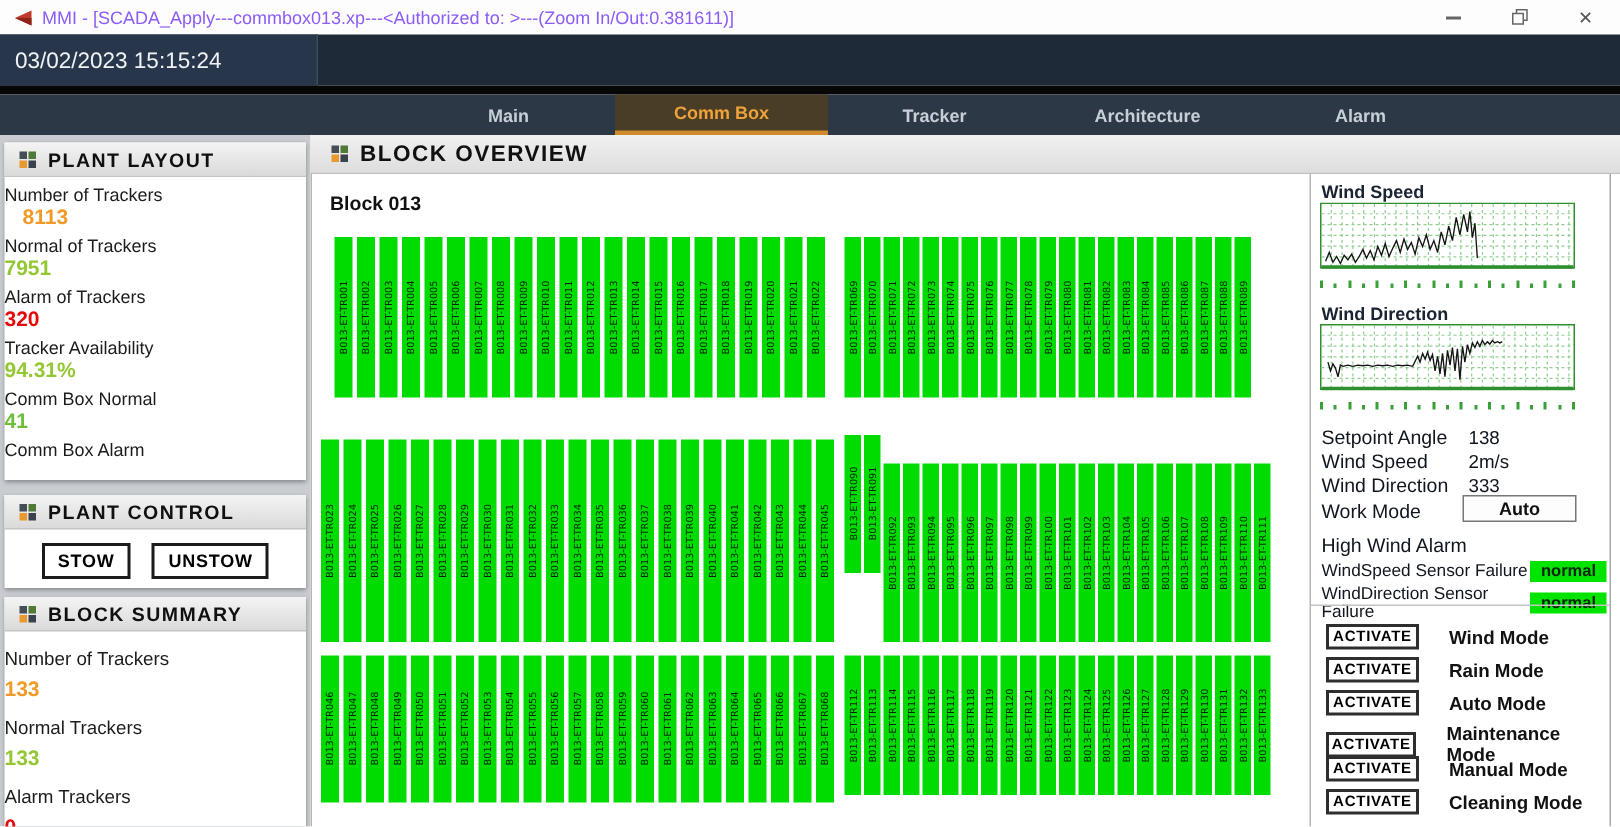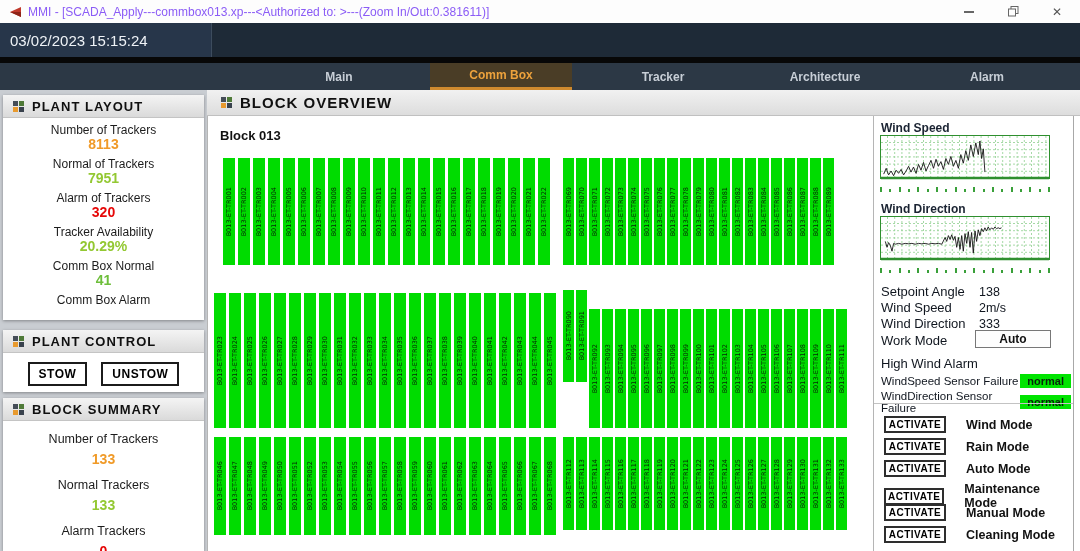--- a/index.html
+++ b/index.html
@@ -19,42 +19,42 @@
 
   
   #timebar { position:absolute; top:23px; left:0; width:1080px; height:34px; background:#1e2a37; }
   #timebox { width:212px; height:34px; background:#27364a; border-right:1px solid #3d4c5e;
     display:flex; align-items:center; padding-left:10px; color:#eef2f6; font-size:15px; }
 
   #blackstrip { position:absolute; top:57px; left:0; width:1080px; height:6px; background:#070707; }
 
   
   #navbar { position:absolute; top:63px; left:0; width:1080px; height:27px; background:#2c3845;
-    display:flex; align-items:stretch; padding-left:268px;gap:20px; }
+    display:flex; align-items:stretch; padding-left:268px; }
   .tab { width:142px; display:flex; align-items:center; justify-content:center;
     font-size:12px; font-weight:bold; color:#c7ced6; cursor:pointer; }
   .tab.active { background:#4a3d26; color:#eda23c; border-bottom:3px solid #cf8a2e; }
 
   
   #content { position:absolute; top:90px; left:0; width:1080px; height:461px; background:#fff; }
   #sidebar { position:absolute; top:0; left:0; width:207px; height:461px; background:#c9cdd2; }
   .panel { position:absolute; left:3px; width:201px; background:#fff; box-shadow:0 1px 3px rgba(0,0,0,.35); }
   .panel-header { height:23px; background:linear-gradient(#f4f4f4,#dadada); border-bottom:1px solid #c4c4c4;
     display:flex; align-items:center; padding-left:10px; }
   .panel-title { font-size:13px; font-weight:bold; letter-spacing:1px; color:#101010; margin-left:8px;text-align:right; }
   .sq-icon { width:11px; height:11px; display:grid; grid-template-columns:5px 5px; grid-template-rows:5px 5px; gap:1px; }
   .sq-icon i { display:block; }
   .sq-icon i:nth-child(1){ background:#454d57; } .sq-icon i:nth-child(2){ background:#4f7a38; }
   .sq-icon i:nth-child(3){ background:#e89a2e; } .sq-icon i:nth-child(4){ background:#39424d; }
 
   #panel-layout { top:5px; height:225px; }
   #panel-control { top:240px; height:62px; }
   #panel-summary { top:308px; height:153px; }
 
-  .stat { text-align:center; }
+  .stat { }
   #panel-layout .stat { margin-top:5px; }
   .stat .lbl { font-size:12px; color:#1c1c1c; line-height:14px; }
   .stat .val { font-size:14px; font-weight:bold; line-height:15px; }
   #panel-summary .stat { margin-top:11px; }
   #panel-summary .stat .lbl { font-size:12.5px; margin-bottom:6px; }
 
   #control-buttons { display:flex; justify-content:center; gap:14px; margin-top:9px; }
   .ctl-btn { background:#fff; border:2px solid #1b1b1b; font-size:12px; font-weight:bold;
     padding:3px 9px; letter-spacing:.5px; font-family:"Liberation Sans",sans-serif; cursor:pointer; }
 
@@ -142,33 +142,33 @@
               <i></i>
               <i></i>
               <i></i>
               <i></i>
             </span>
           <span class="panel-title">PLANT LAYOUT</span>
         </div>
         <div id="layout-stats">
             <div class="stat">
               <div class="lbl">Number of Trackers</div>
-              <div class="val" style="color: rgb(240, 154, 40);">8113</div>
+              <div class="val" style="color: rgb(240, 154, 40); margin-left: 12px;">8113</div>
             </div>
             <div class="stat">
               <div class="lbl">Normal of Trackers</div>
               <div class="val" style="color: rgb(147, 200, 50);">7951</div>
             </div>
             <div class="stat">
               <div class="lbl">Alarm of Trackers</div>
               <div class="val" style="color: rgb(230, 8, 8);">320</div>
             </div>
             <div class="stat">
               <div class="lbl">Tracker Availability</div>
-              <div class="val" style="color: rgb(147, 200, 50);">20.29%</div>
+              <div class="val" style="color: rgb(147, 200, 50);">94.31%</div>
             </div>
             <div class="stat">
               <div class="lbl">Comm Box Normal</div>
               <div class="val" style="color: rgb(109, 190, 58);">41</div>
             </div>
             <div class="stat">
               <div class="lbl">Comm Box Alarm</div>
             </div>
           </div>
       </div>

